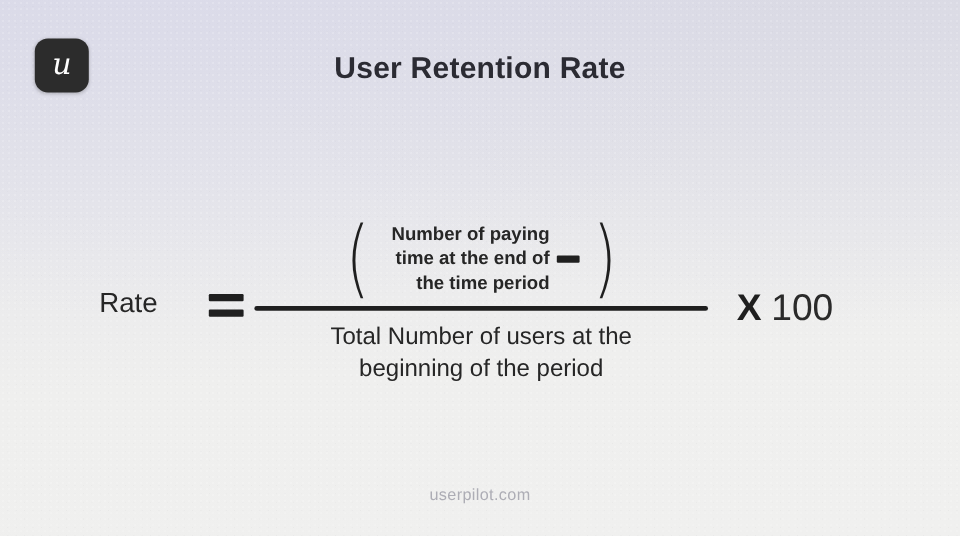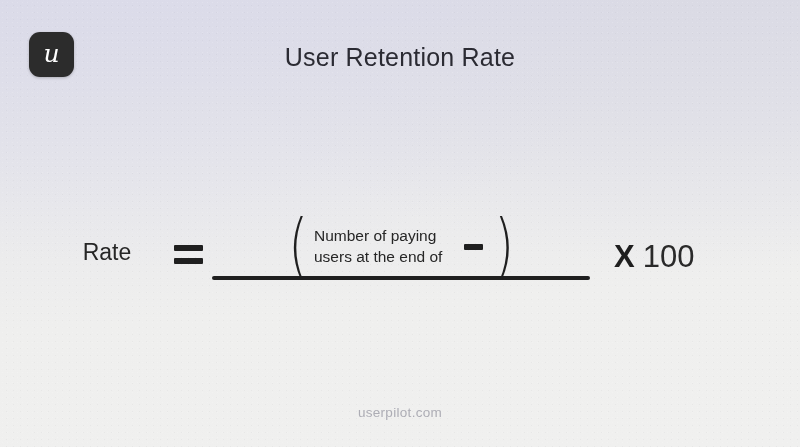--- a/index.html
+++ b/index.html
@@ -63,21 +63,21 @@
   }
 
   
   #title {
     position: absolute;
     left: 0;
     right: 0;
     top: 43px;
     text-align: center;
     font-size: 25px;
-    font-weight: normal;
+    font-weight: bold;
     color: #2b2b33;
     letter-spacing: .2px;
   }
 
   
   #formula {
     position: absolute;
     left: 48px;
     top: 168px;
     width: 704px;
@@ -136,25 +136,26 @@
     font-weight: 300;
     color: #1f1f1f;
     font-family: "DejaVu Sans", sans-serif;
     transform: scaleX(.82) scaleY(1.14);
     margin-top: -2px;
   }
   .paren.left  { margin-right: 4px; }
   .paren.right { margin-left: 4px; }
 
   .num-term {
-    text-align: left;
+    text-align: right;
     font-size: 15.5px;
     line-height: 1.33;
     color: #262626;
     width: 144px;
+    font-weight: bold;
   }
 
   #minus {
     width: 30px;
     display: flex;
     align-items: center;
     justify-content: center;
   }
   #minus .bar {
     width: 19px;
@@ -236,34 +237,39 @@
     </div>
 
     <div id="fraction">
 
       <div id="numerator">
 
         <span class="paren left">(</span>
 
         <div class="num-term">
           <div>Number of paying</div>
-          <div>users at the end of</div>
+          <div>time at the end of</div>
+          <div>the time period</div>
         </div>
 
         <div id="minus">
           <span class="bar"></span>
         </div>
 
 
         <span class="paren right">)</span>
 
       </div>
 
       <div id="fraction-bar"></div>
 
+      <div id="denominator">
+        <div>Total Number of users at the</div>
+        <div>beginning of the period</div>
+      </div>
 
     </div>
 
     <div id="multiplier">
       <span class="times">X</span>
       <span class="value">100</span>
     </div>
 
   </div>
 

